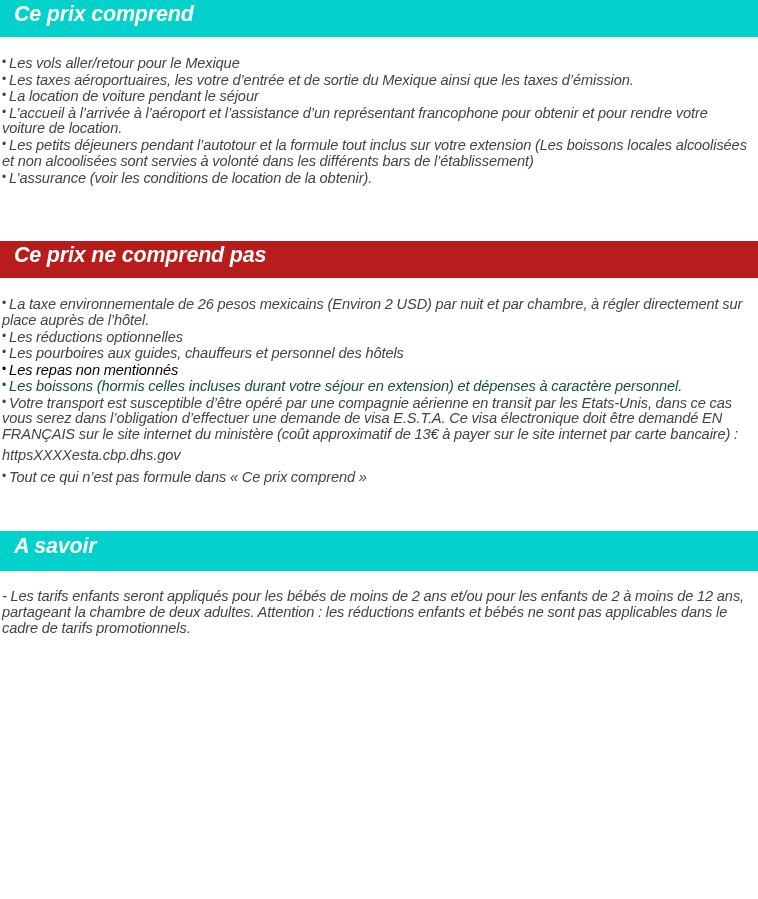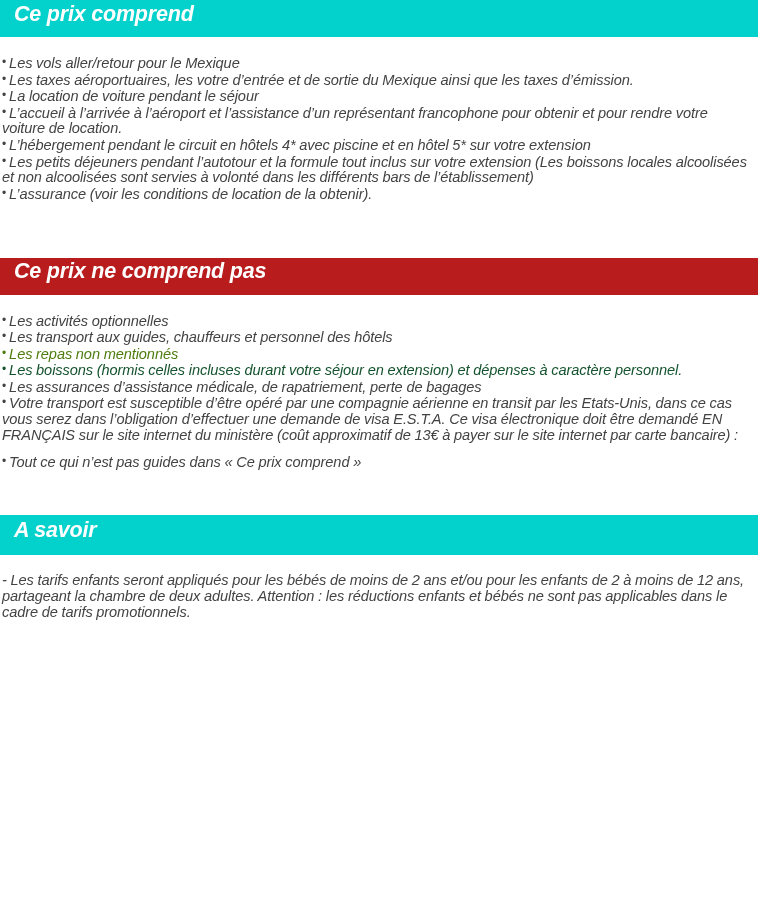--- a/index.html
+++ b/index.html
@@ -92,39 +92,39 @@
   <div id="sections-root">
       <div class="section-bar" style="background: rgb(3, 209, 203);">
         <div class="section-bar-title" style="color: rgb(255, 255, 255);">Ce prix comprend</div>
       </div>
       <div class="gap-before-body"></div>
       <div class="section-body">
         <p class="line bullet-line" style="color: rgb(67, 67, 67);"><span class="bullet-mark">•</span><span>Les vols aller/retour pour le Mexique</span></p>
         <p class="line bullet-line" style="color: rgb(67, 67, 67);"><span class="bullet-mark">•</span><span>Les taxes aéroportuaires, les votre d’entrée et de sortie du Mexique ainsi que les taxes d’émission.</span></p>
         <p class="line bullet-line" style="color: rgb(67, 67, 67);"><span class="bullet-mark">•</span><span>La location de voiture pendant le séjour</span></p>
         <p class="line bullet-line" style="color: rgb(67, 67, 67);"><span class="bullet-mark">•</span><span>L’accueil à l’arrivée à l’aéroport et l’assistance d’un représentant francophone pour obtenir et pour rendre votre voiture de location.</span></p>
-        <p class="line bullet-line" style="color: rgb(67, 67, 67);"><span class="bullet-mark">•</span><span>L’hébergement pendant le circuit en hôtels 4* avec piscine et en hôtel 5* sur votre extension</span></p>
         <p class="line bullet-line" style="color: rgb(67, 67, 67);"><span class="bullet-mark">•</span><span>Les petits déjeuners pendant l’autotour et la formule tout inclus sur votre extension (Les boissons locales alcoolisées et non alcoolisées sont servies à volonté dans les différents bars de l’établissement)</span></p>
         <p class="line bullet-line" style="color: rgb(67, 67, 67);"><span class="bullet-mark">•</span><span>L’assurance (voir les conditions de location de la obtenir).</span></p>
       </div>
       <div class="gap-section-1"></div>
       <div class="section-bar" style="background: #b91c1c;">
         <div class="section-bar-title" style="color: rgb(255, 255, 255);">Ce prix ne comprend pas</div>
       </div>
       <div class="gap-before-body"></div>
       <div class="section-body">
-        <p class="line bullet-line" style="color: rgb(67, 67, 67);"><span class="bullet-mark">•</span><span>Les activités optionnelles</span></p>
-        <p class="line bullet-line" style="color: rgb(67, 67, 67);"><span class="bullet-mark">•</span><span>Les transport aux guides, chauffeurs et personnel des hôtels</span></p>
-        <p class="line bullet-line" style="color: #4d7c0f;"><span class="bullet-mark">•</span><span>Les repas non mentionnés</span></p>
+        <p class="line bullet-line" style="color: rgb(67, 67, 67);"><span class="bullet-mark">•</span><span>La taxe environnementale de 26 pesos mexicains (Environ 2 USD) par nuit et par chambre, à régler directement sur place auprès de l’hôtel.</span></p>
+        <p class="line bullet-line" style="color: rgb(67, 67, 67);"><span class="bullet-mark">•</span><span>Les réductions optionnelles</span></p>
+        <p class="line bullet-line" style="color: rgb(67, 67, 67);"><span class="bullet-mark">•</span><span>Les pourboires aux guides, chauffeurs et personnel des hôtels</span></p>
+        <p class="line bullet-line" style="color: #000000;"><span class="bullet-mark">•</span><span>Les repas non mentionnés</span></p>
         <p class="line bullet-line" style="color: #14532d;"><span class="bullet-mark">•</span><span>Les boissons (hormis celles incluses durant votre séjour en extension) et dépenses à caractère personnel.</span></p>
-        <p class="line bullet-line" style="color: rgb(67, 67, 67);"><span class="bullet-mark">•</span><span>Les assurances d’assistance médicale, de rapatriement, perte de bagages</span></p>
         <p class="line bullet-line" style="color: rgb(67, 67, 67);"><span class="bullet-mark">•</span><span>Votre transport est susceptible d’être opéré par une compagnie aérienne en transit par les Etats-Unis, dans ce cas vous serez dans l’obligation d’effectuer une demande de visa E.S.T.A. Ce visa électronique doit être demandé EN FRANÇAIS sur le site internet du ministère (coût approximatif de 13€ à payer sur le site internet par carte bancaire) :</span></p>
         <div class="gap-url"></div>
+        <p class="line plain-line" style="color: rgb(67, 67, 67);"><span>httpsXXXXesta.cbp.dhs.gov</span></p>
         <div class="gap-url"></div>
-        <p class="line bullet-line" style="color: rgb(67, 67, 67);"><span class="bullet-mark">•</span><span>Tout ce qui n’est pas guides dans « Ce prix comprend »</span></p>
+        <p class="line bullet-line" style="color: rgb(67, 67, 67);"><span class="bullet-mark">•</span><span>Tout ce qui n’est pas formule dans « Ce prix comprend »</span></p>
       </div>
       <div class="gap-section-2"></div>
       <div class="section-bar tall" style="background: rgb(3, 209, 203);">
         <div class="section-bar-title" style="color: rgb(255, 255, 255);">A savoir</div>
       </div>
       <div class="gap-before-body"></div>
       <div class="section-body">
         <p class="line dash-line" style="color: rgb(67, 67, 67);"><span class="dash-mark">- </span><span>Les tarifs enfants seront appliqués pour les bébés de moins de 2 ans et/ou pour les enfants de 2 à moins de 12 ans, partageant la chambre de deux adultes. Attention : les réductions enfants et bébés ne sont pas applicables dans le cadre de tarifs promotionnels.</span></p>
       </div>
     </div>

